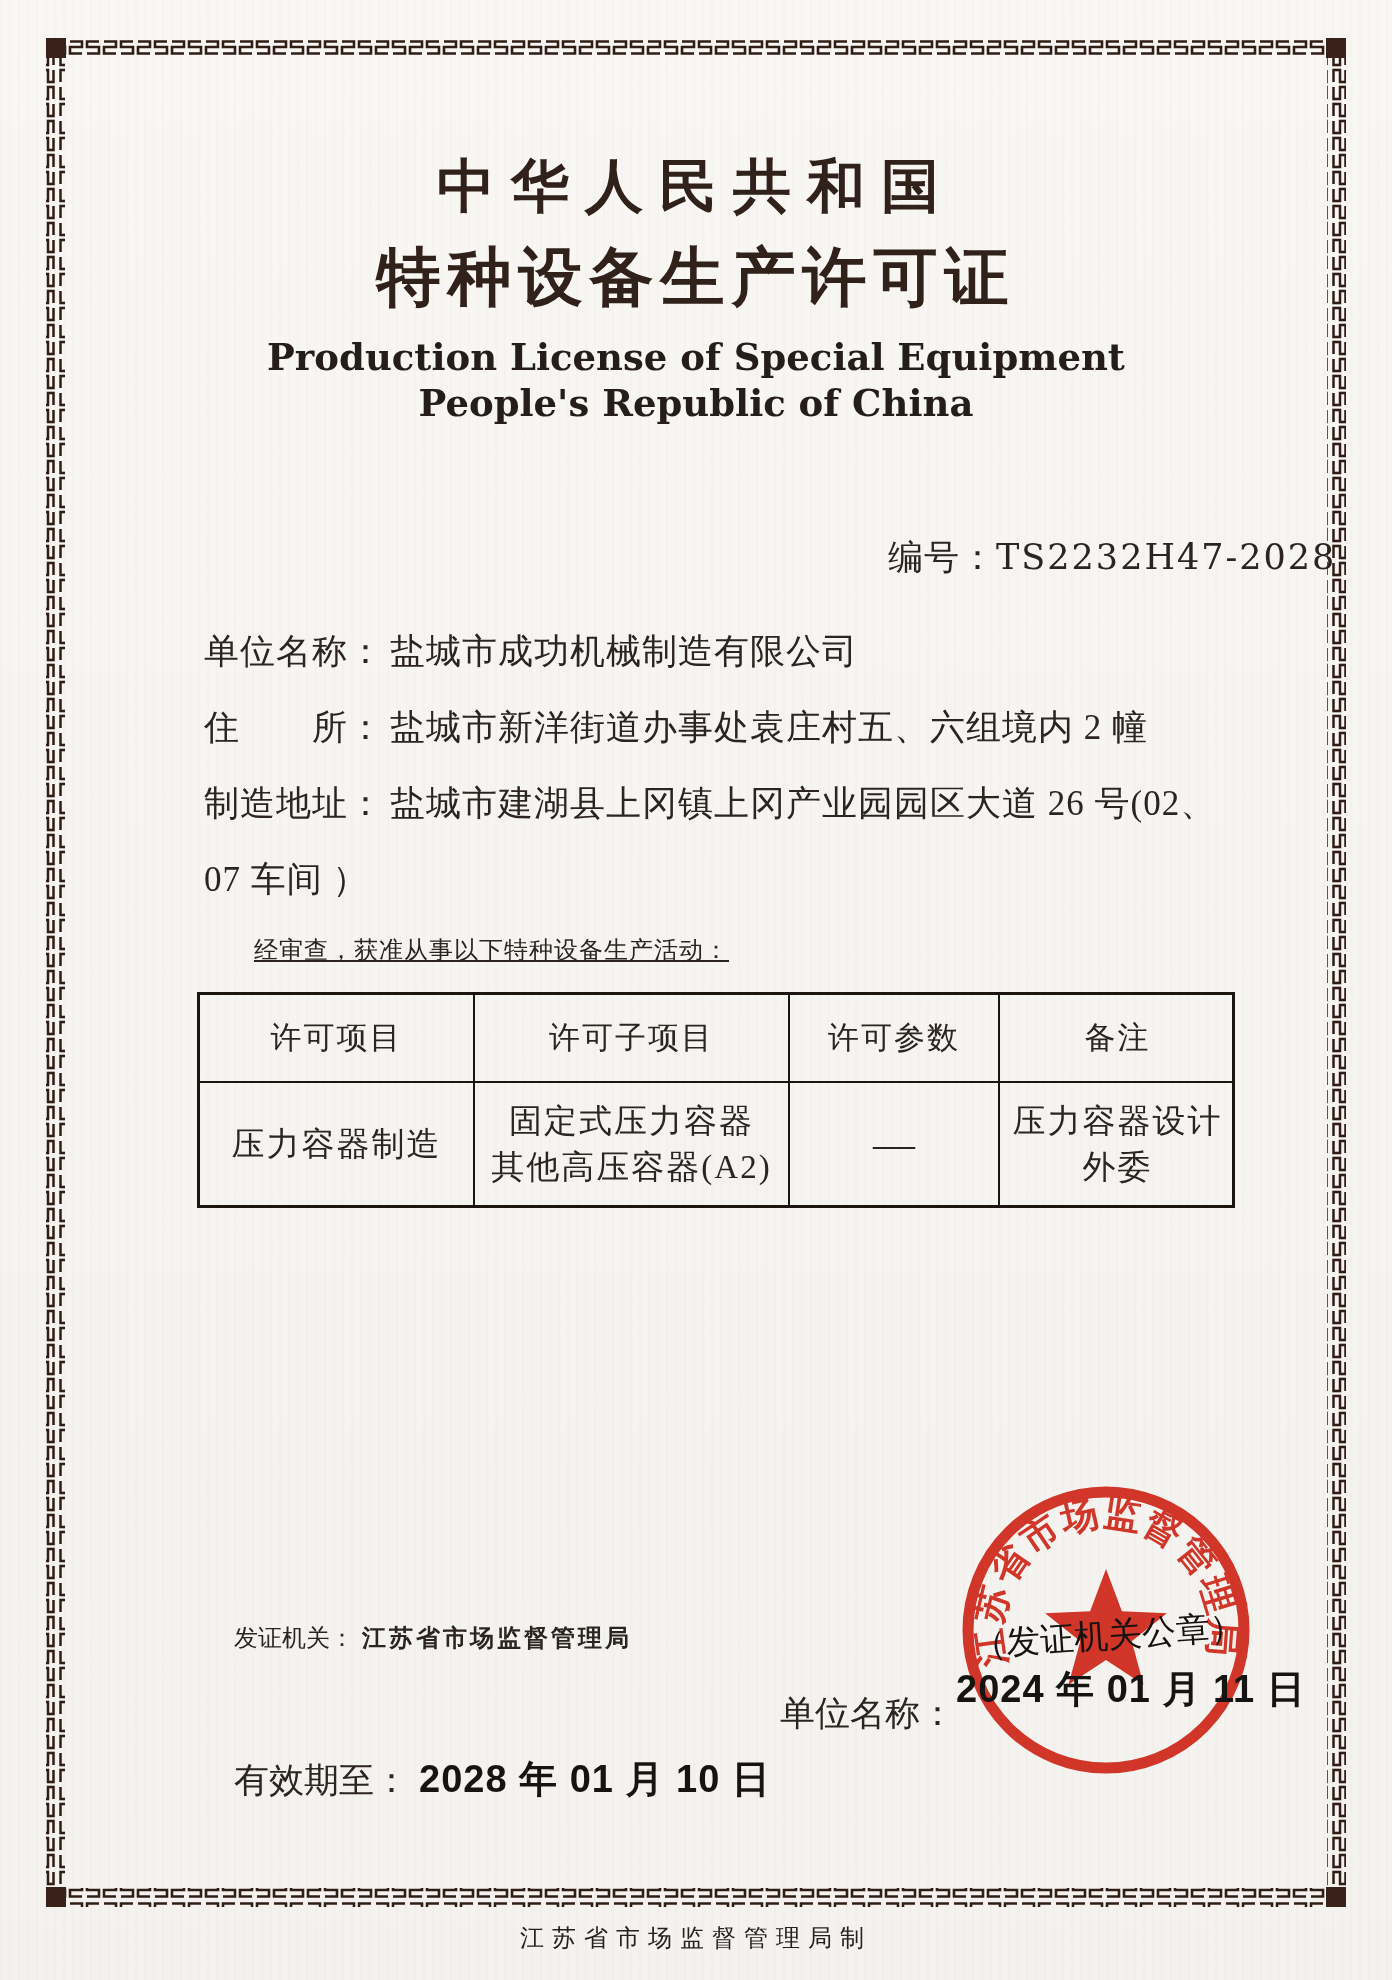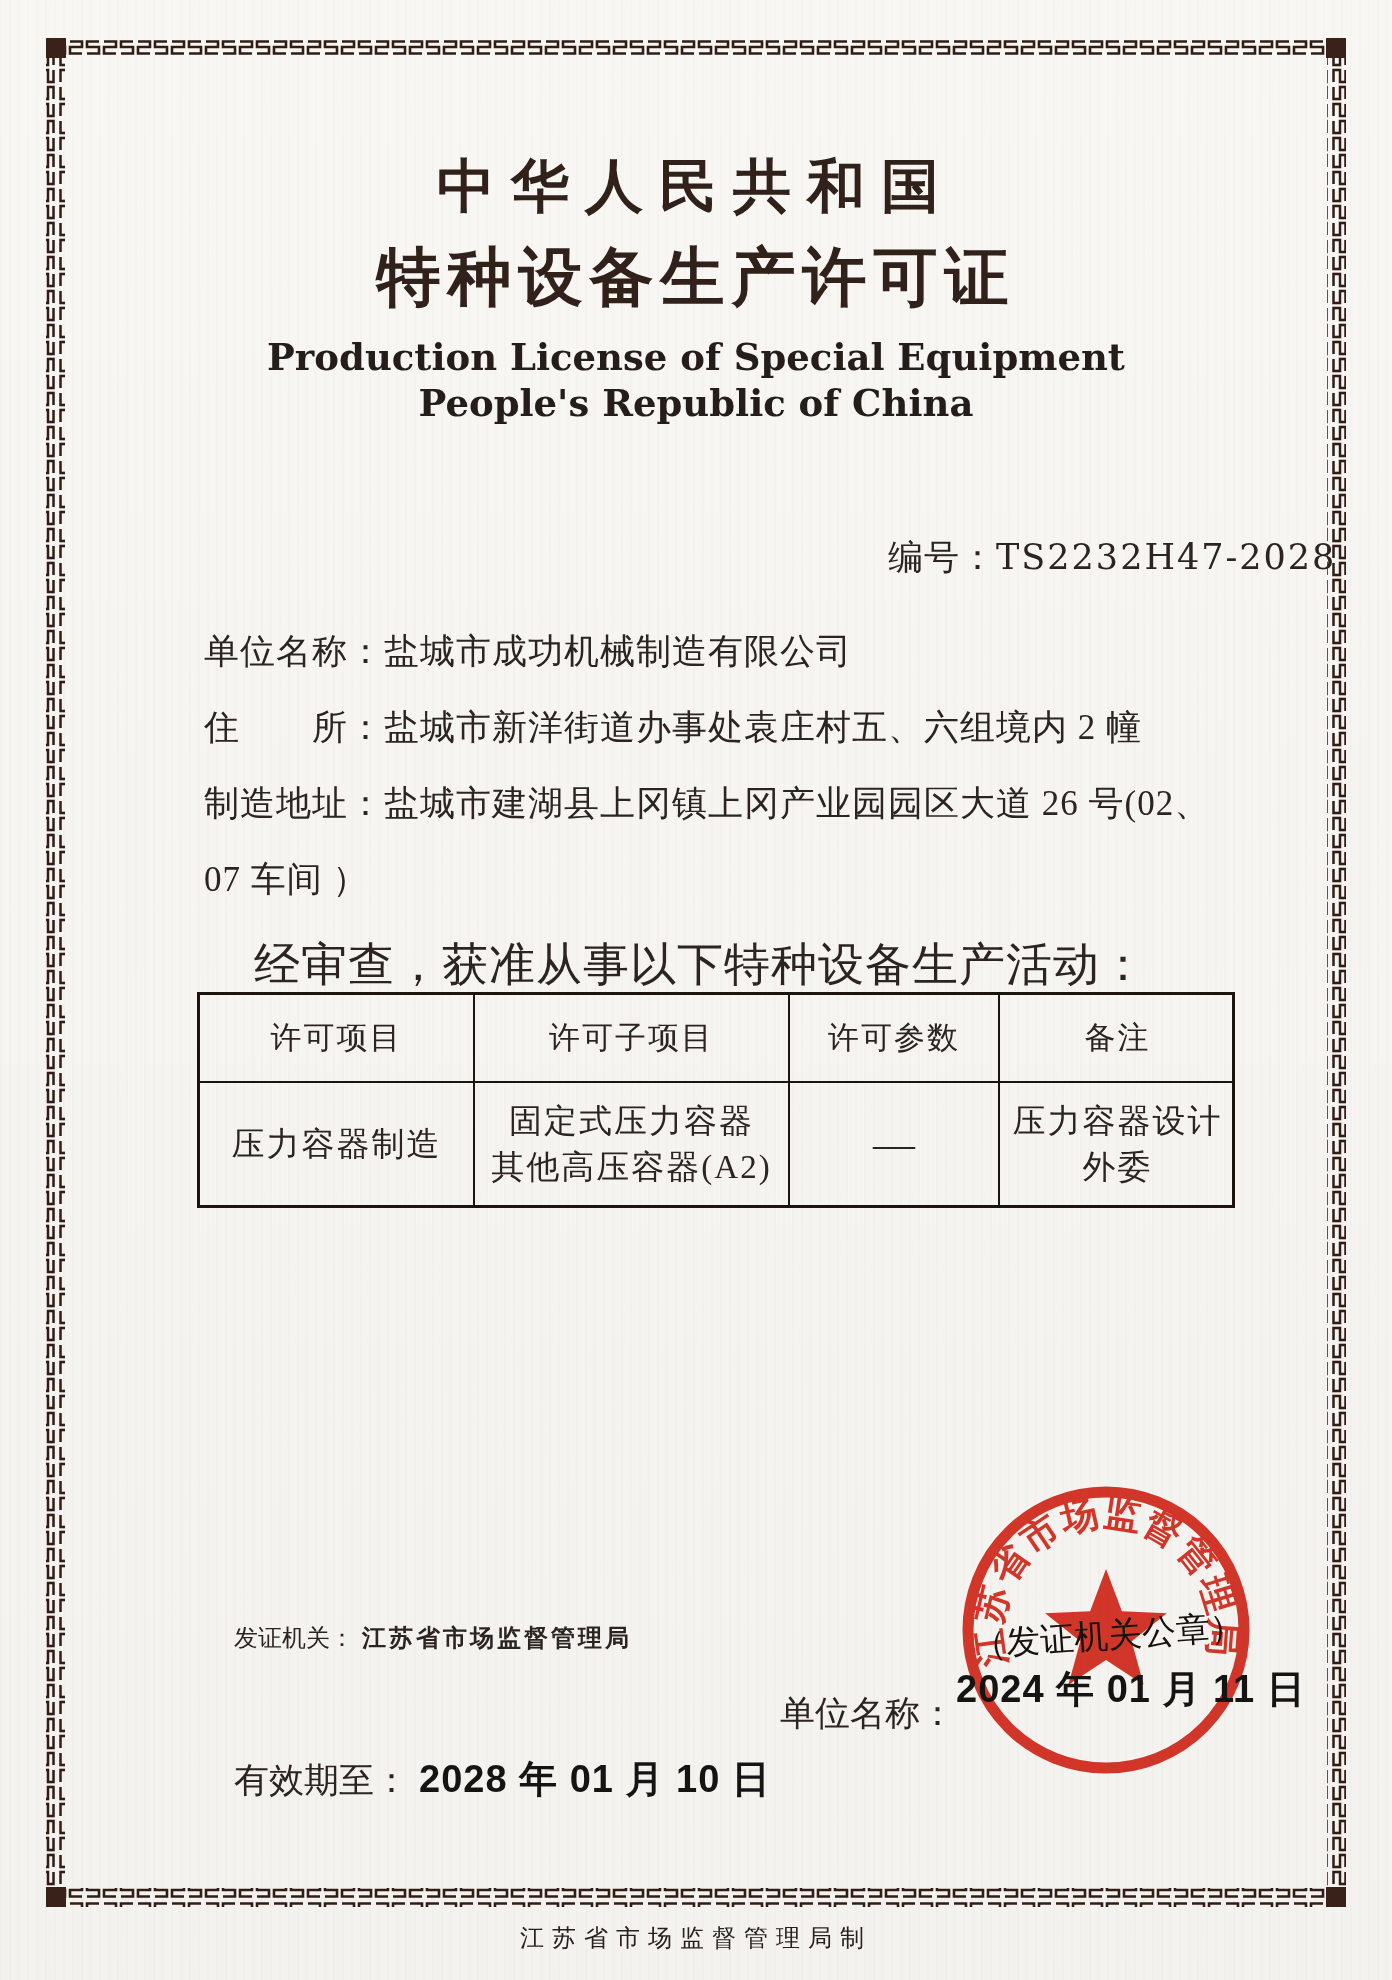--- a/index.html
+++ b/index.html
@@ -24,26 +24,26 @@
   .t2 { font-size:64px; font-weight:bold; letter-spacing:7px; color:#31211b; margin-top:8px;}
   .en { font-size:37px; font-weight:bold; color:#241d19; font-family:"DejaVu Serif","Liberation Serif",serif; }
   .en1 { margin-top:14px; }
   .en2 { margin-top:2px; }
 
   .license-no { left:888px; top:534px; font-size:35px; z-index:2; letter-spacing:1px; }
   .license-no .num { font-family:"DejaVu Serif",serif; letter-spacing:2px; }
 
   .info-line { left:204px; font-size:35px; z-index:2; letter-spacing:1px; white-space:nowrap; }
   .info-line .lbl { letter-spacing:1px; }
-  .info-line .val { }
+  .info-line .val { margin-left:6px; }
   .l1 { top:628px; }
   .l2 { top:704px; }
   .l3 { top:780px; }
   .l4 { top:856px; }
-  .intro { left:254px; top:934px; font-size:46px; z-index:2; letter-spacing:1px; }
+  .intro { left:254px; top:934px; font-size:24px; z-index:2; letter-spacing:1px;text-decoration:underline; }
 
   .lic-table {
     left:197px; top:992px; width:1038px; z-index:2;
     border:3px solid #1c150f;
     display:grid;
     grid-template-columns:273px 315px 210px 237px;
   }
   .lic-table .cell {
     display:flex; flex-direction:column; align-items:center; justify-content:center;
     text-align:center; letter-spacing:2px;

